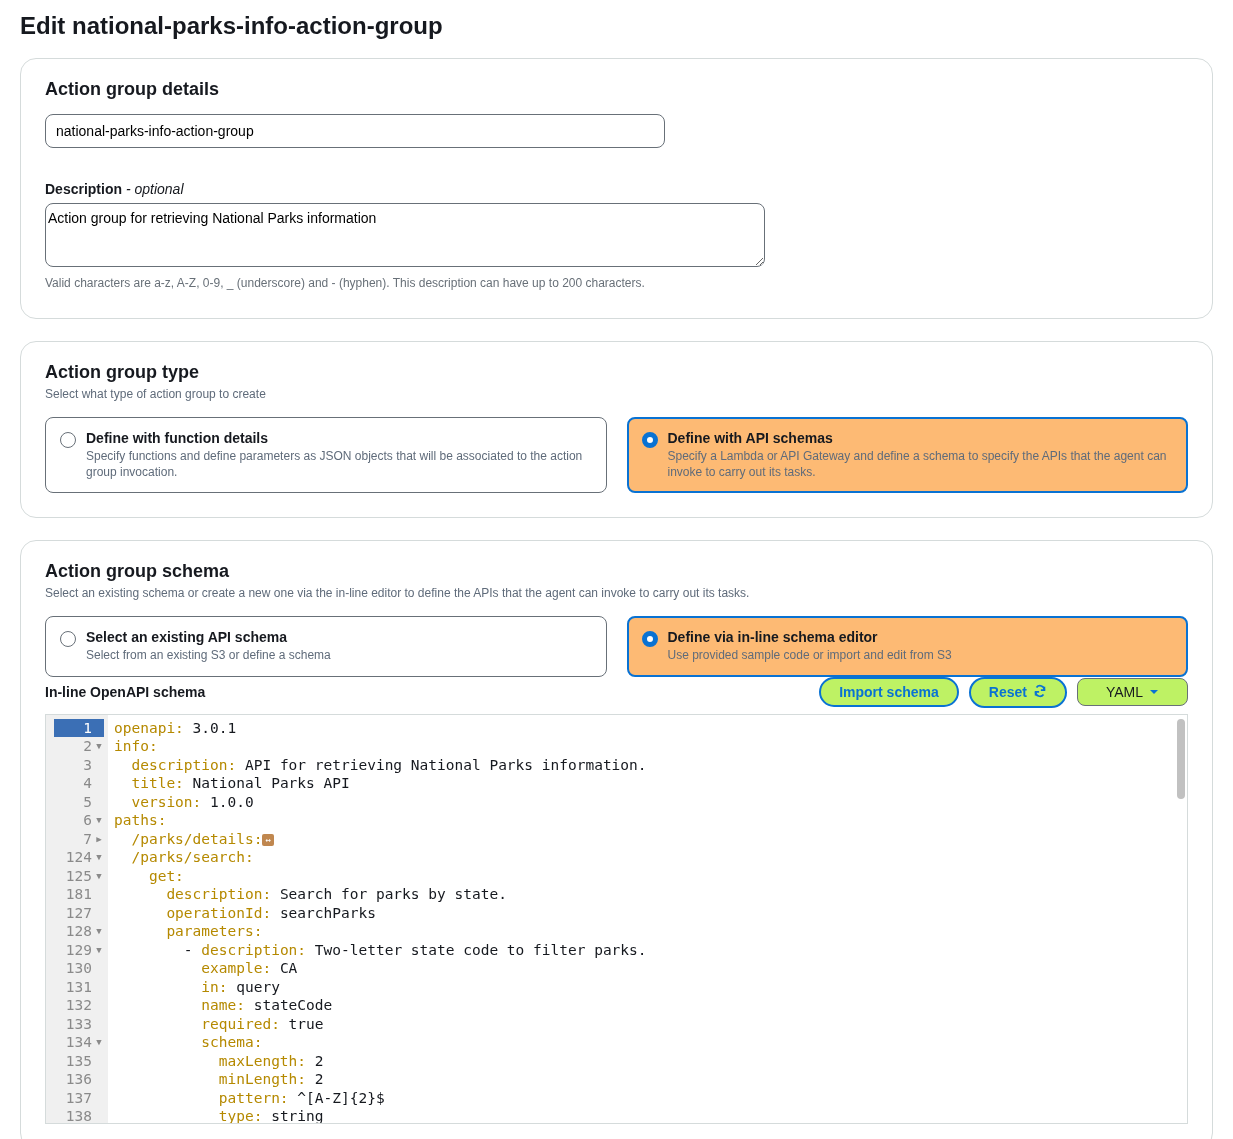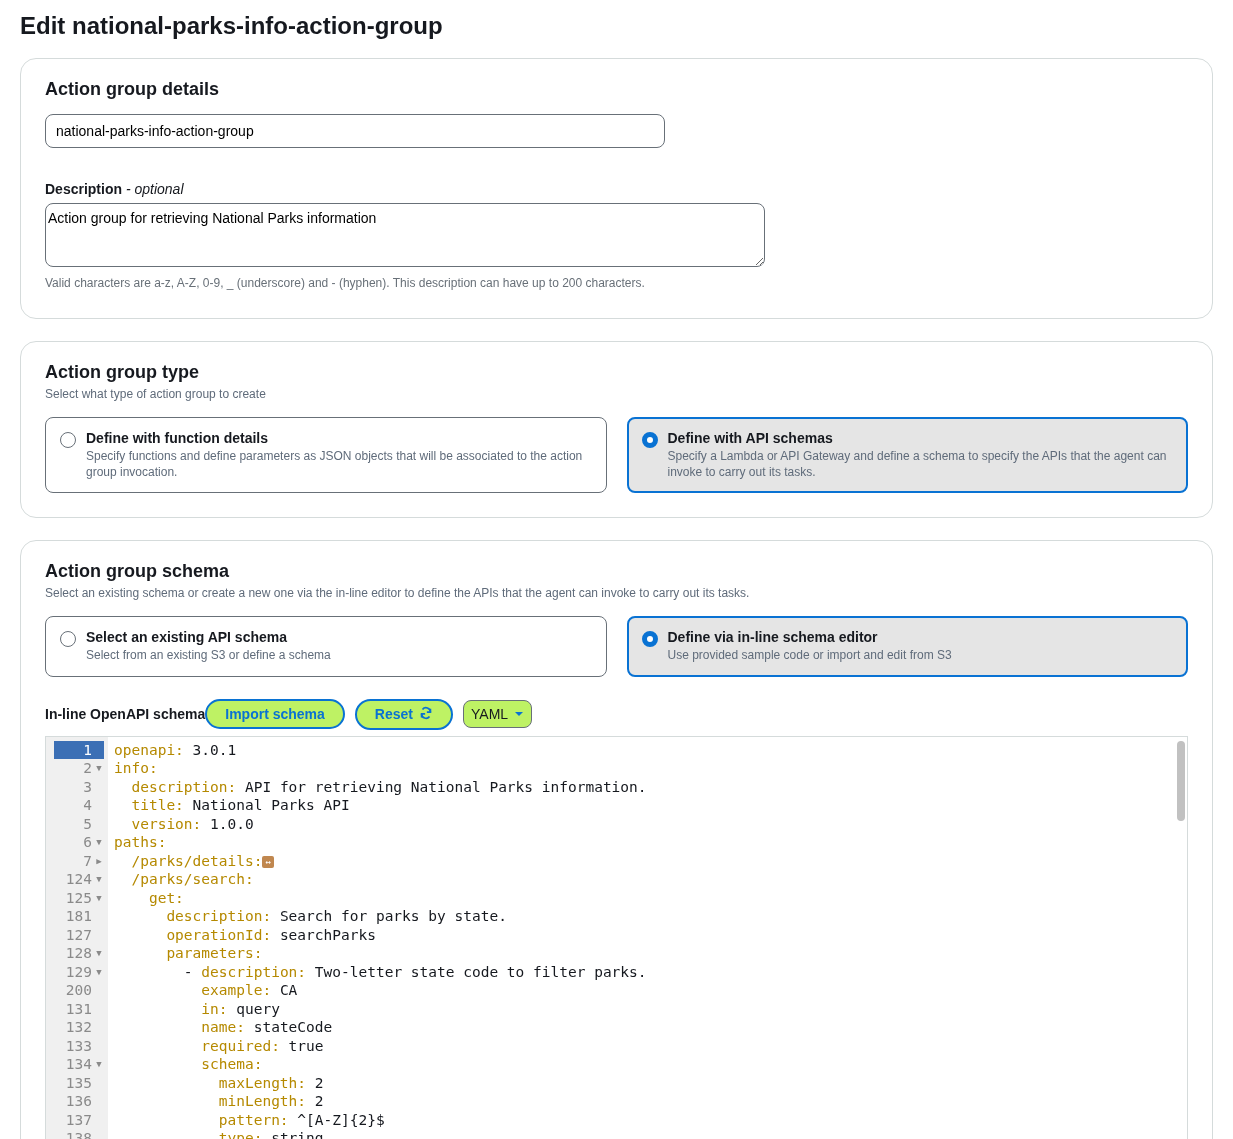--- a/index.html
+++ b/index.html
@@ -79,21 +79,21 @@
     border: 1px solid #687078;
     border-radius: 8px;
     padding: 12px 14px;
     display: flex;
     gap: 10px;
     cursor: pointer;
     background: #fff;
   }
   .radio-tile.selected {
     border: 2px solid #0972d3;
-    background: #e5e5e5;
+    background: #fdba74;
     padding: 11px 13px;
   }
   .radio-circle {
     width: 16px;
     height: 16px;
     border: 1.5px solid #687078;
     border-radius: 50%;
     flex: 0 0 auto;
     margin-top: 2px;
     position: relative;
@@ -108,23 +108,23 @@
     margin-bottom: 2px;
   }
   .radio-desc {
     font-size: 12px;
     color: #5f6b7a;
     line-height: 1.35;
   }
 
   .toolbar-row {
     display: flex;
-    justify-content: flex-start;
+    justify-content: space-between;
     align-items: center;
-    margin-top: 22px;
+    margin-top: 0;
     margin-bottom: 6px;
   }
   .toolbar-label {
     font-weight: 700;
     font-size: 14px;
   }
   .toolbar-buttons {
     display: flex;
     gap: 10px;
     align-items: center;
@@ -141,21 +141,21 @@
     background: #bef264;
   }
   .btn-blue {
     border: 2px solid #0972d3;
     color: #0972d3;
   }
   .btn-gray {
     border: 1px solid #687078;
     color: #16191f;
     border-radius: 8px;
-    padding: 5px 7px;
+    padding: 5px 28px;
     font-weight: 400;
   }
   .refresh-icon, .caret-down {
     display: inline-block;
   }
   .refresh-icon svg { width: 14px; height: 14px; stroke: #0972d3; }
   .caret-down svg { width: 10px; height: 10px; fill: #0972d3; }
 
   
   .code-editor {
@@ -363,21 +363,21 @@
         </div>
         <div class="gutter-line">
           <span>128</span>
           <span class="fold">▼</span>
         </div>
         <div class="gutter-line">
           <span>129</span>
           <span class="fold">▼</span>
         </div>
         <div class="gutter-line">
-          <span>200</span>
+          <span>130</span>
           <span class="fold"></span>
         </div>
         <div class="gutter-line">
           <span>131</span>
           <span class="fold"></span>
         </div>
         <div class="gutter-line">
           <span>132</span>
           <span class="fold"></span>
         </div>

